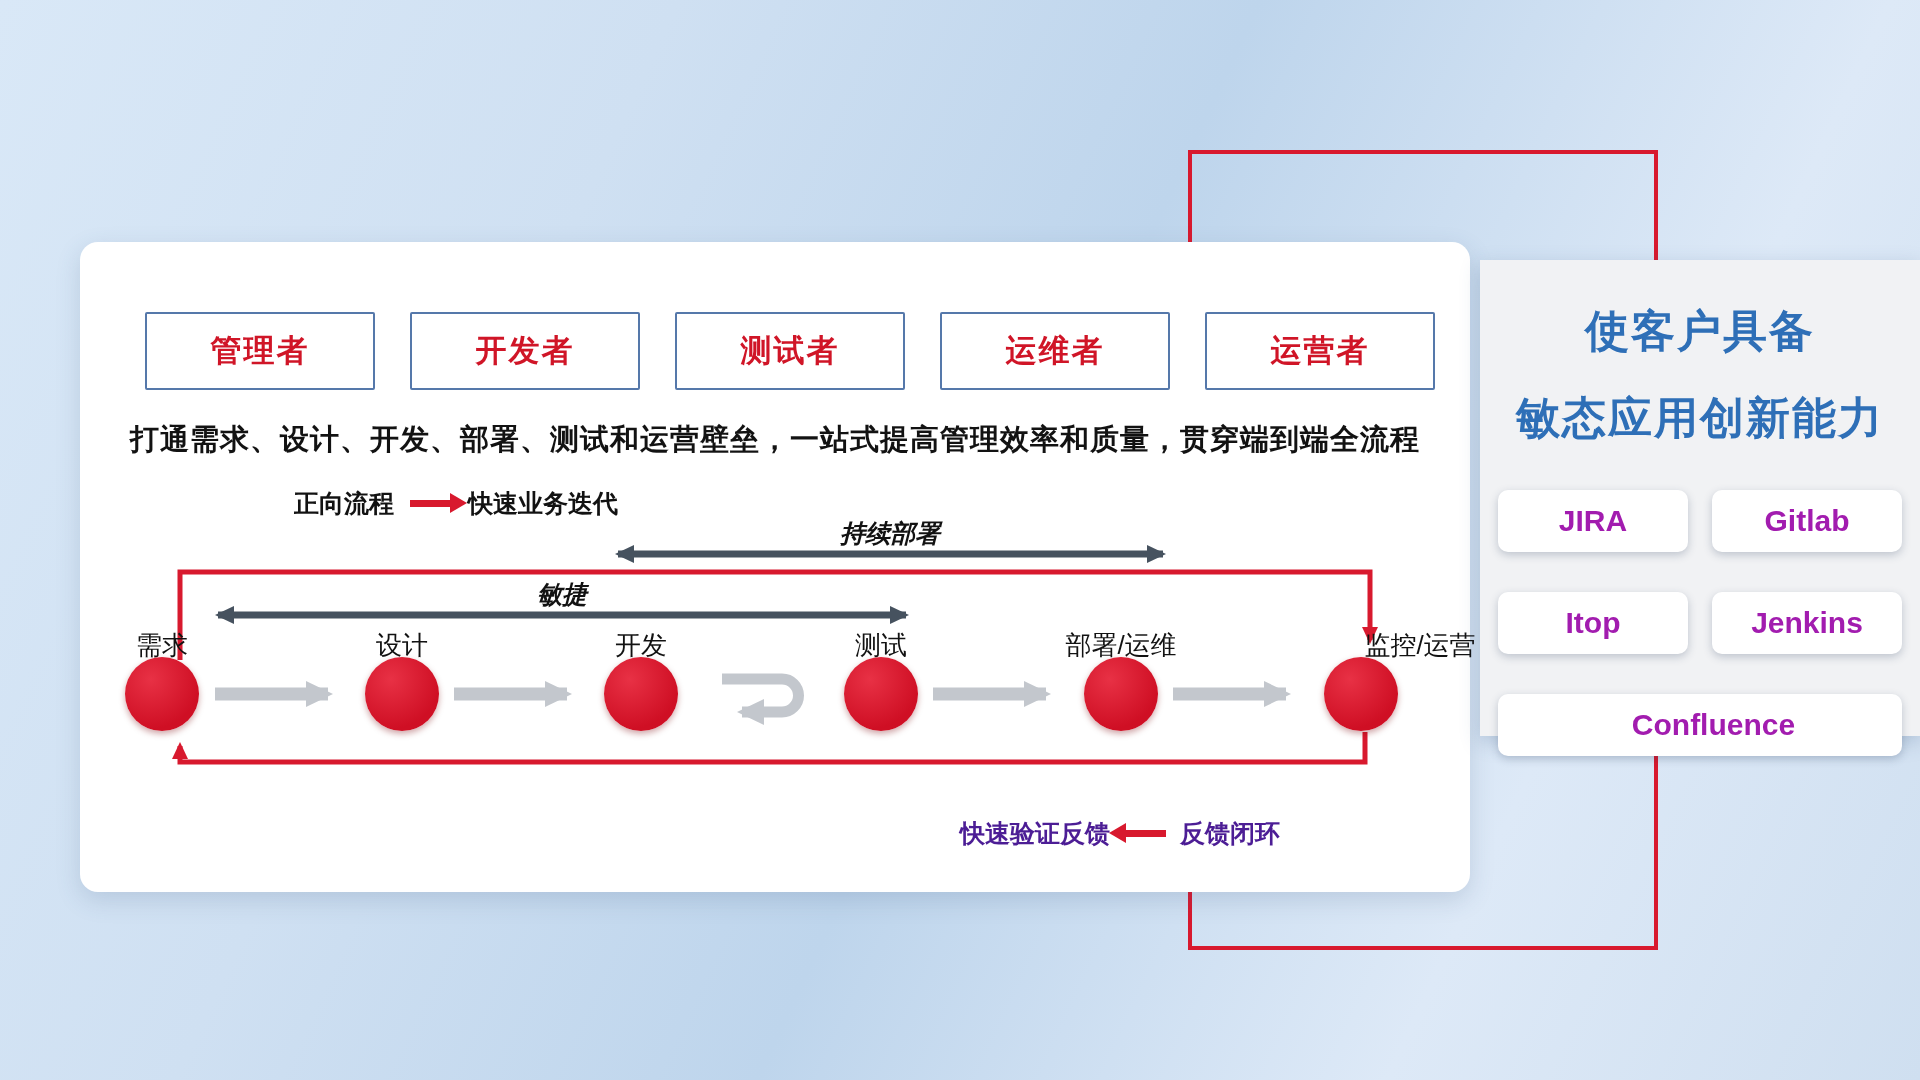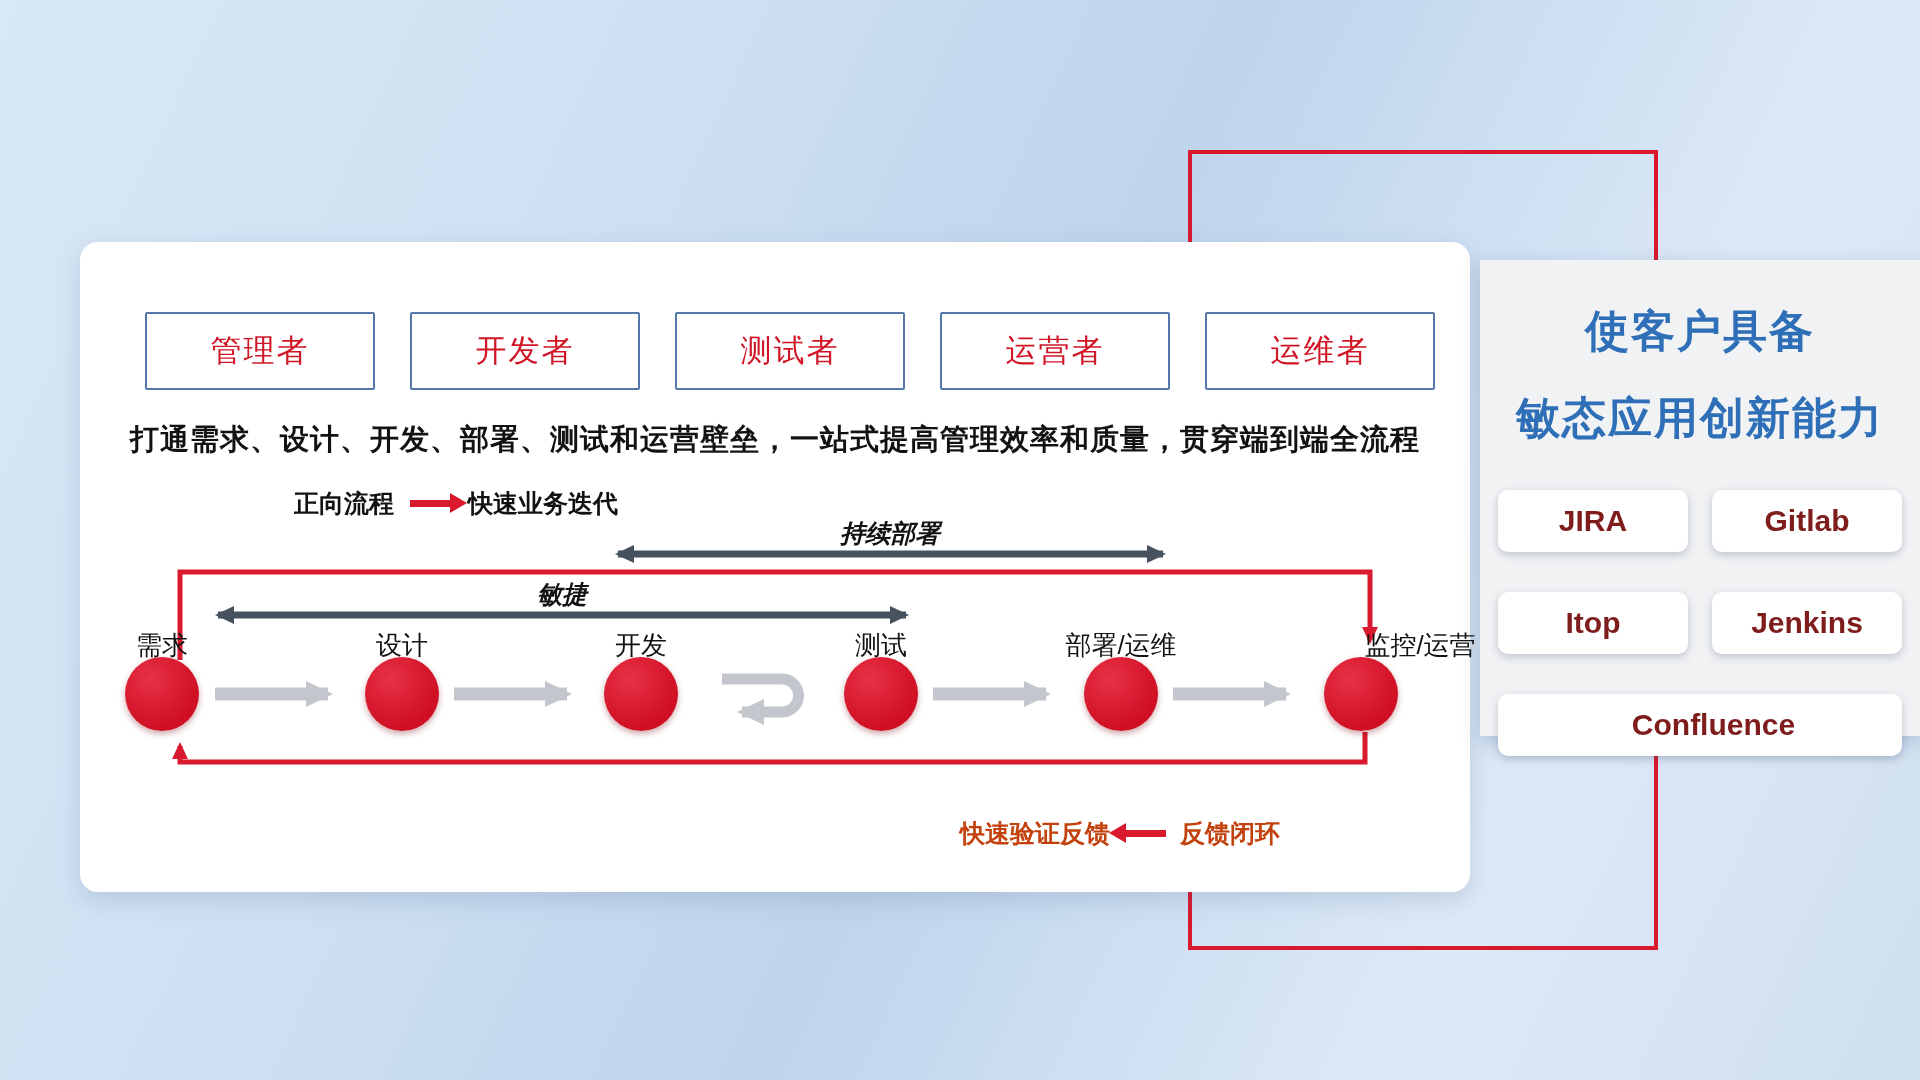--- a/index.html
+++ b/index.html
@@ -24,41 +24,41 @@
   }
 
   
   .roles-row {
     position:absolute; left:30px; right:35px; top:70px; height:78px;
     display:flex; justify-content:space-between;
   }
   .role-box {
     width:243px; height:78px; border:2px solid #5578aa; background:#ffffff;
     display:flex; align-items:center; justify-content:center;
-    color:#d01527; font-size:31px; font-weight:normal; letter-spacing:2px;
+    color:#d01527; font-size:31px; font-weight:bold; letter-spacing:2px;
     border-radius:2px;
     margin-left:35px;
   }
 
   .description {
     position:absolute; left:0; top:178px; width:100%;
     text-align:center; font-size:29px; font-weight:bold; color:#121212;
     letter-spacing:1px;
   }
 
   
   .legend-forward {
     position:absolute; left:214px; top:244px; height:34px;
     display:flex; align-items:center; gap:16px;
     font-size:25px; font-weight:bold; color:#121212;
   }
   .legend-feedback {
     position:absolute; left:880px; top:574px; height:34px;
     display:flex; align-items:center; gap:14px;
-    font-size:25px; font-weight:bold; color:#c2410c;
+    font-size:25px; font-weight:bold; color:#4c1d95;
   }
   .harrow { position:relative; width:42px; height:7px; background:#d8192e; }
   .harrow.right::after {
     content:""; position:absolute; right:-15px; top:-7px;
     border-left:17px solid #d8192e; border-top:10.5px solid transparent; border-bottom:10.5px solid transparent;
   }
   .harrow.left::before {
     content:""; position:absolute; left:-15px; top:-7px;
     border-right:17px solid #d8192e; border-top:10.5px solid transparent; border-bottom:10.5px solid transparent;
   }
@@ -90,21 +90,21 @@
   .panel-title.line1 { margin-top:42px; font-size:44px; }
   .panel-title.line2 { margin-top:28px; font-size:44px; }
   .tools-grid {
     position:absolute; left:18px; top:230px; width:404px;
     display:grid; grid-template-columns:190px 190px; column-gap:24px; row-gap:40px;
   }
   .tool-btn {
     height:62px; background:#ffffff; border-radius:10px;
     box-shadow:0 3px 8px rgba(40,60,90,0.25);
     display:flex; align-items:center; justify-content:center;
-    font-size:30px; font-weight:bold; color:#7f1d1d;
+    font-size:30px; font-weight:bold; color:#a21caf;
   }
   .tool-btn.wide { grid-column:1 / span 2;padding-left:27px; }
 </style>
 </head>
 <body>
 
 <div class="red-frame"></div>
 
 <div class="main-card">
 
@@ -112,24 +112,24 @@
     <div class="role-box">
         <span>管理者</span>
       </div>
     <div class="role-box">
         <span>开发者</span>
       </div>
     <div class="role-box">
         <span>测试者</span>
       </div>
     <div class="role-box">
+        <span>运维者</span>
+      </div>
+    <div class="role-box">
         <span>运营者</span>
-      </div>
-    <div class="role-box">
-        <span>运维者</span>
       </div>
   </div>
 
   <div class="description">打通需求、设计、开发、部署、测试和运营壁垒，一站式提高管理效率和质量，贯穿端到端全流程</div>
 
   <div class="legend-forward">
     <span>正向流程</span>
     <span class="harrow right"></span>
     <span>快速业务迭代</span>
   </div>

